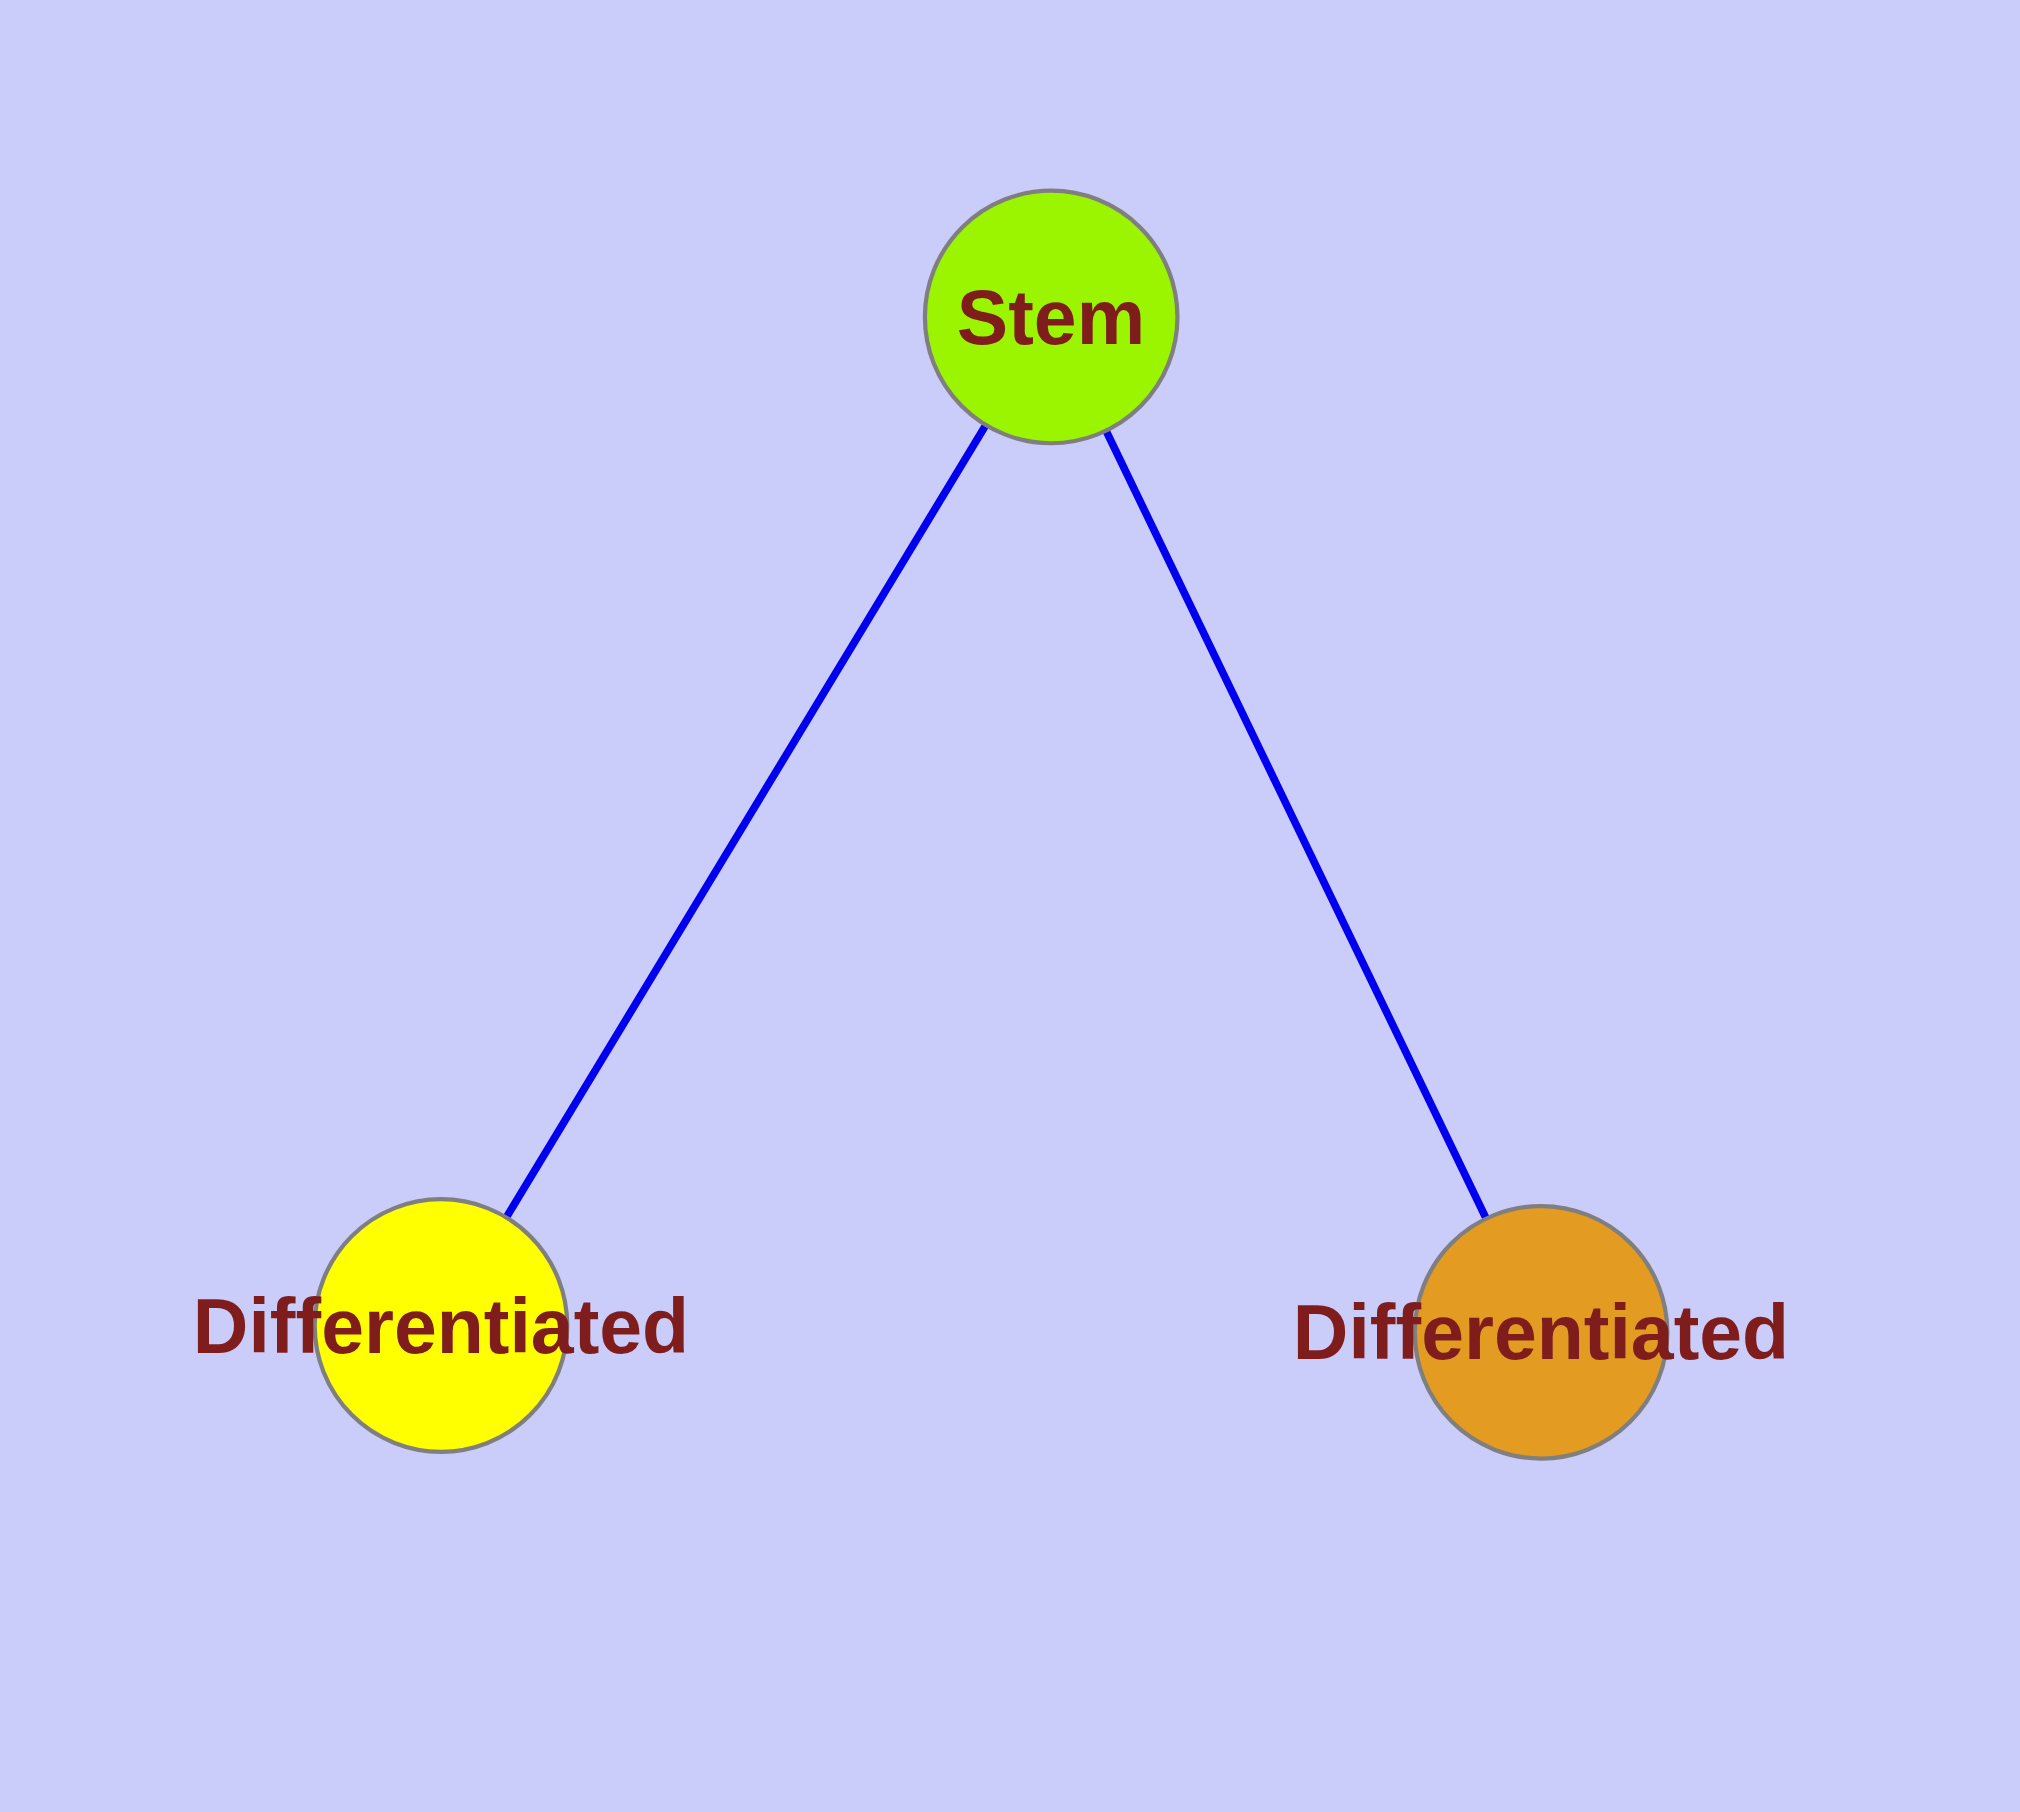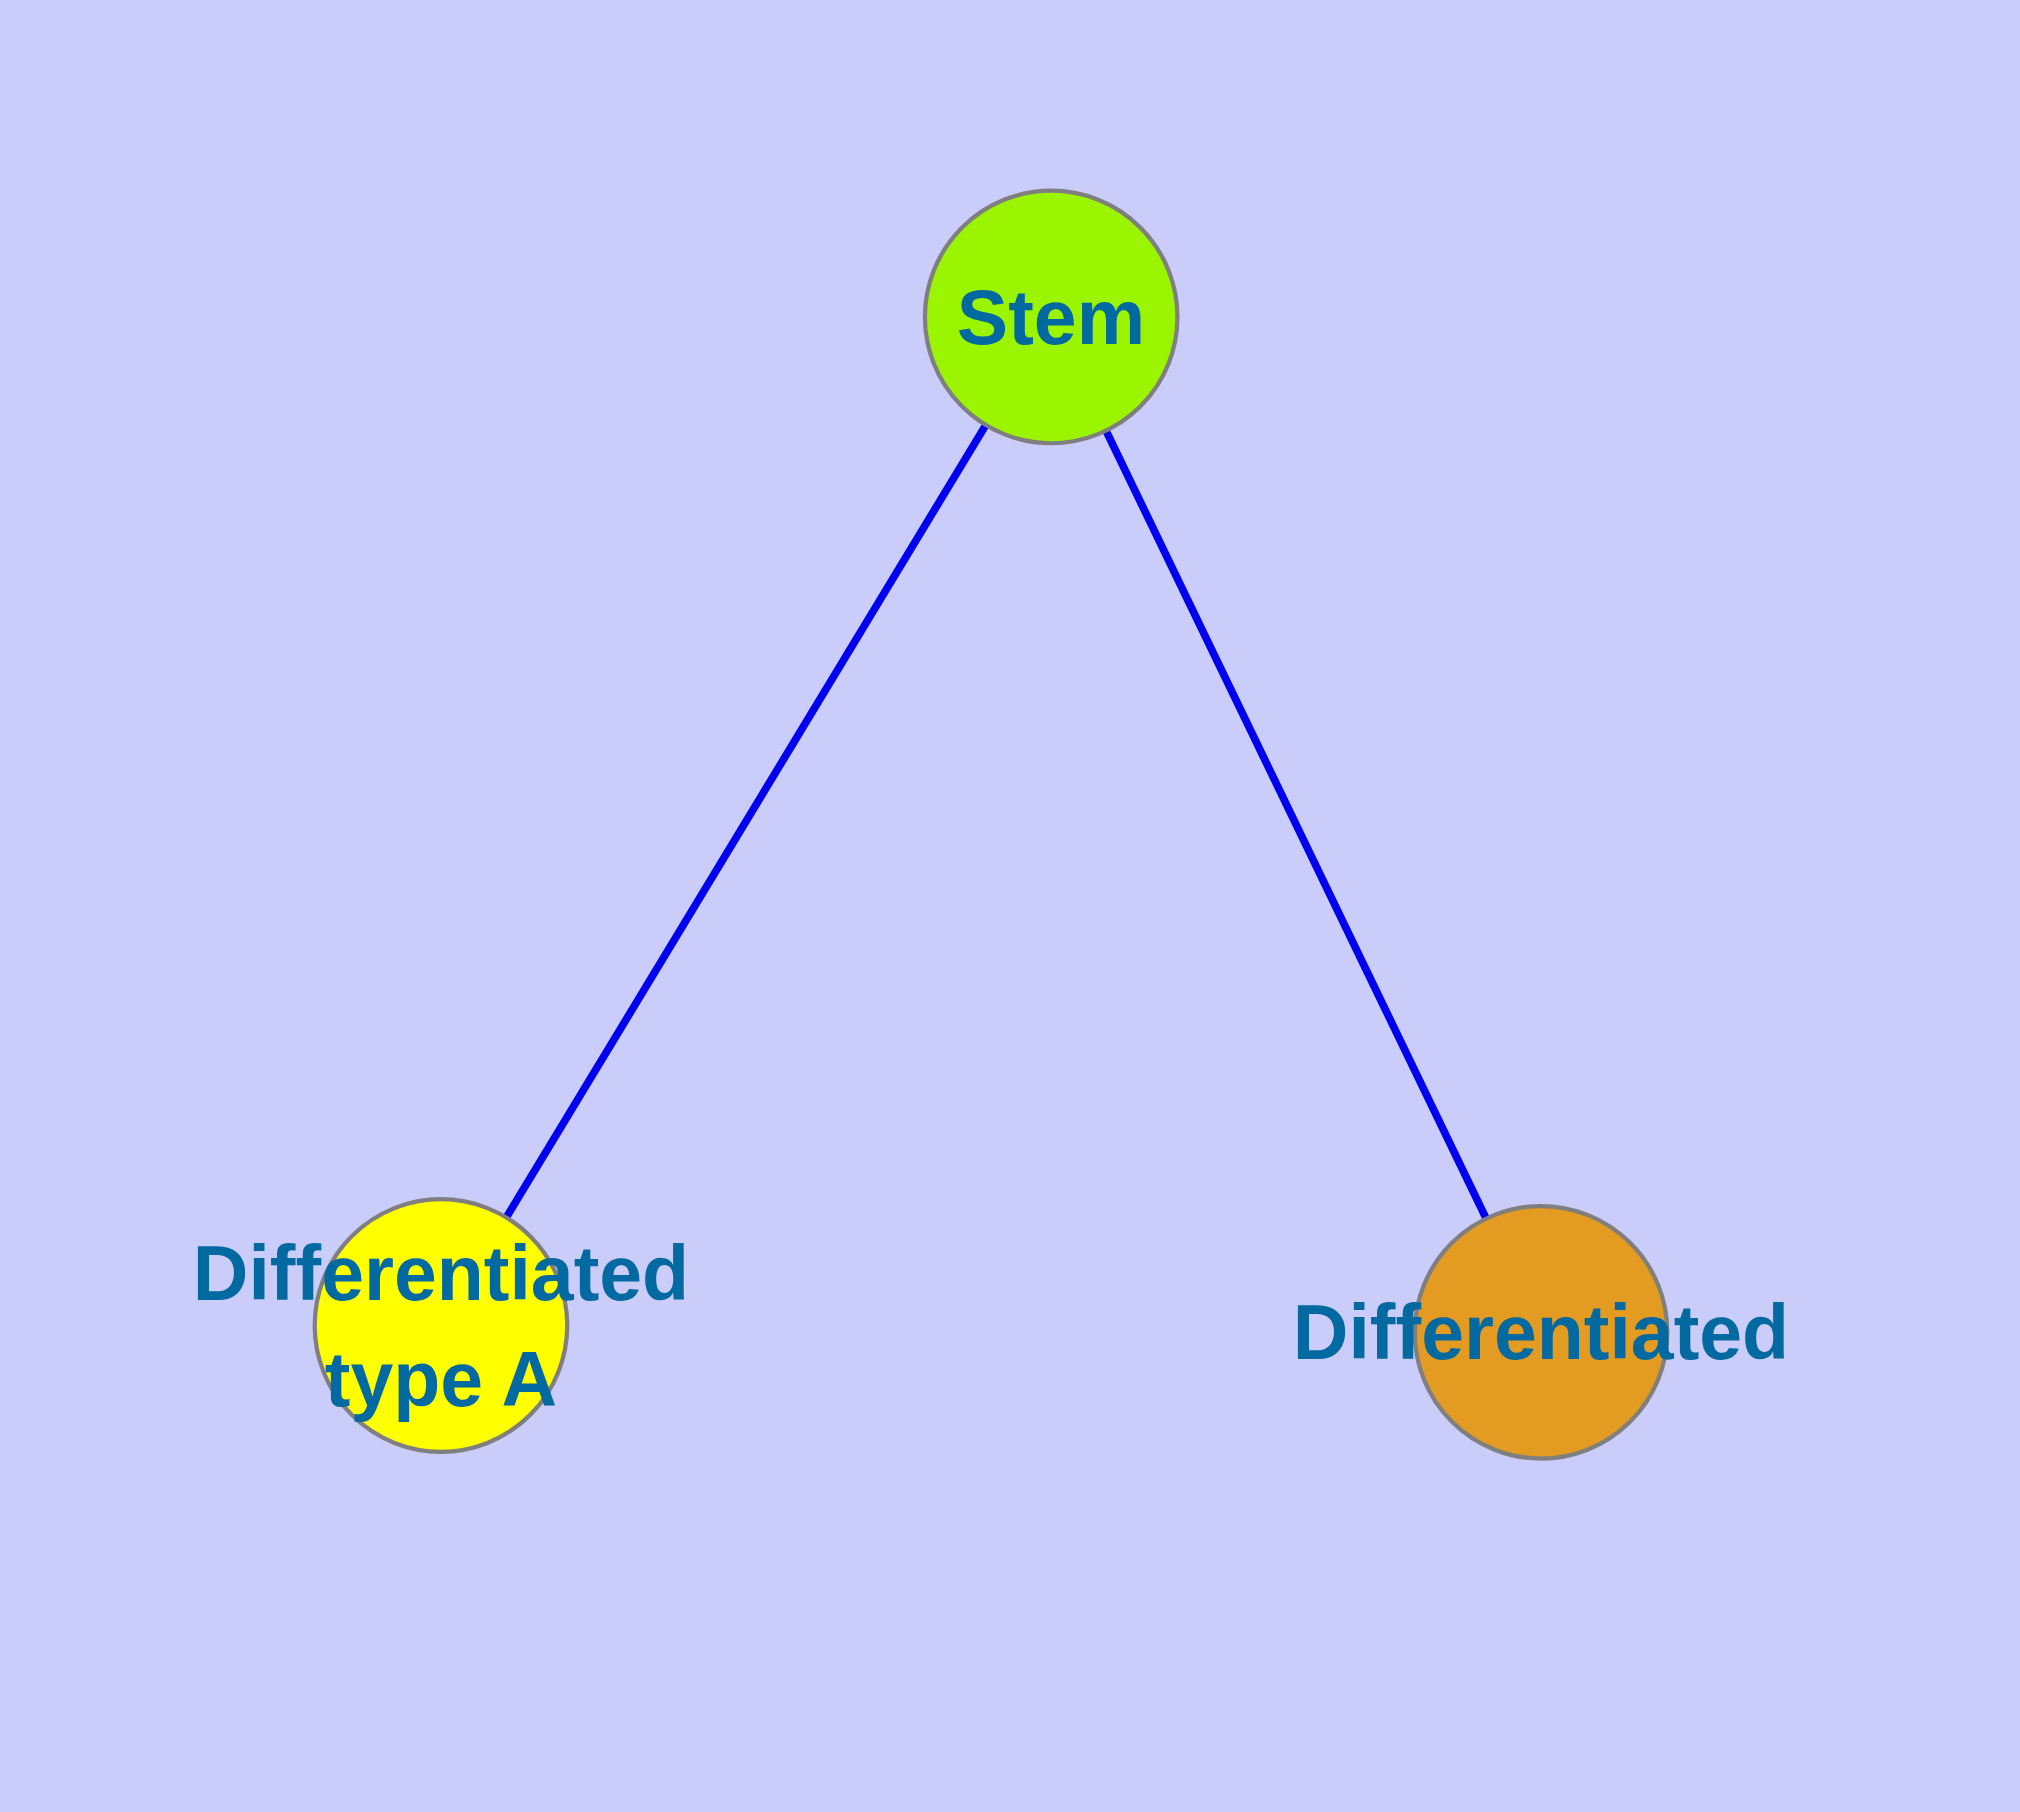--- a/index.html
+++ b/index.html
@@ -23,21 +23,21 @@
     height: 1812px;
     display: block;
   }
   .node-label {
     position: absolute;
     transform: translate(-50%, -50%);
     text-align: center;
     font-weight: bold;
     font-size: 77px;
     line-height: 1.38;
-    color: #0369a1;
+    color: #7f1d1d;
     white-space: nowrap;
     pointer-events: none;
   }
   .node-label span {
     display: block;
   }
 </style>
 </head>
 <body>
 
@@ -52,21 +52,20 @@
     <circle cx="520" cy="1564" r="149" stroke="#7F7F7F" stroke-width="5" fill="#FFFF00"></circle>
     <circle cx="1818" cy="1572" r="149" stroke="#7F7F7F" stroke-width="5" fill="#E39B21"></circle>
   </svg>
 
   <div class="node-label" style="left:1051px; top:317px;">
     <span>Stem</span>
   </div>
 
   <div class="node-label" style="left:441px; top:1326px;">
     <span>Differentiated</span>
-    <span>type A</span>
   </div>
 
   <div class="node-label" style="left:1541px; top:1332px;">
     <span>Differentiated</span>
   </div>
 
 </div>
 
 
 </body></html>

